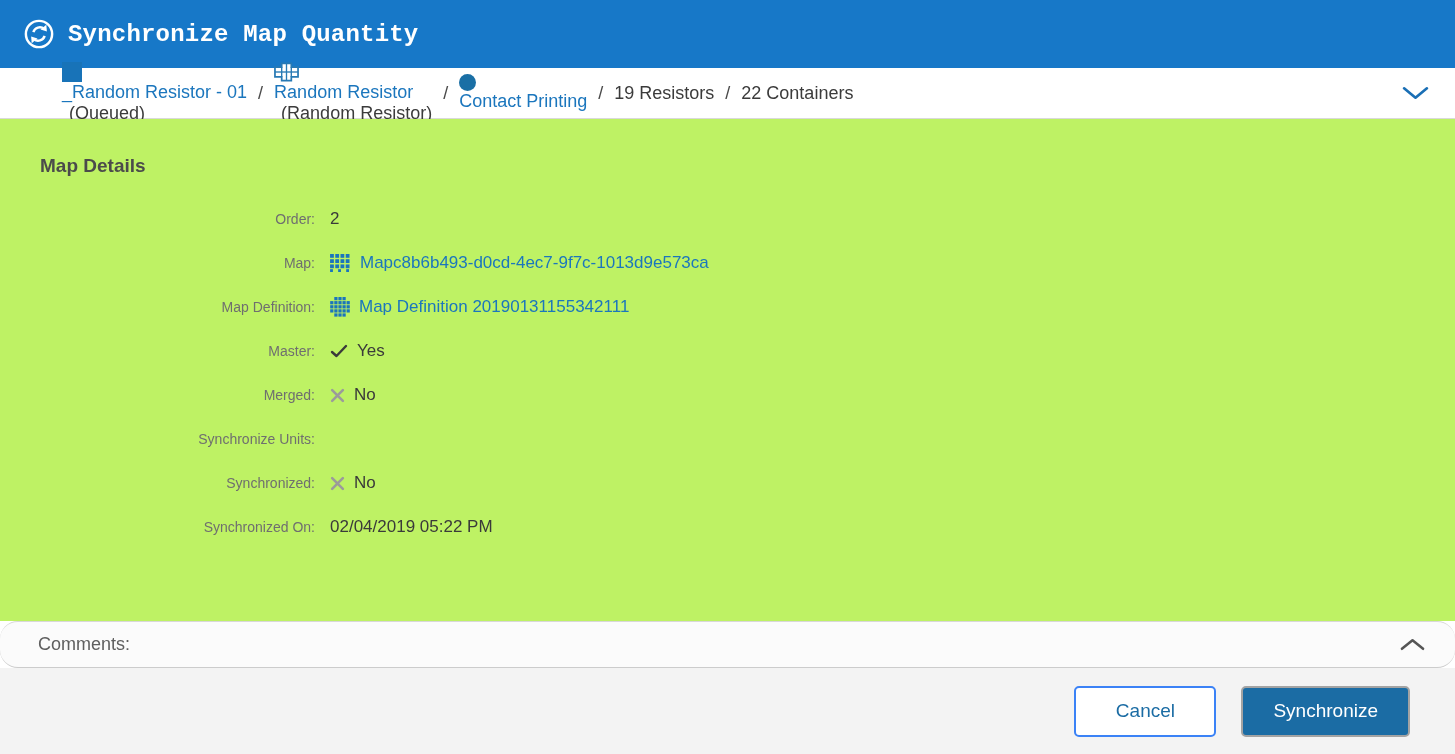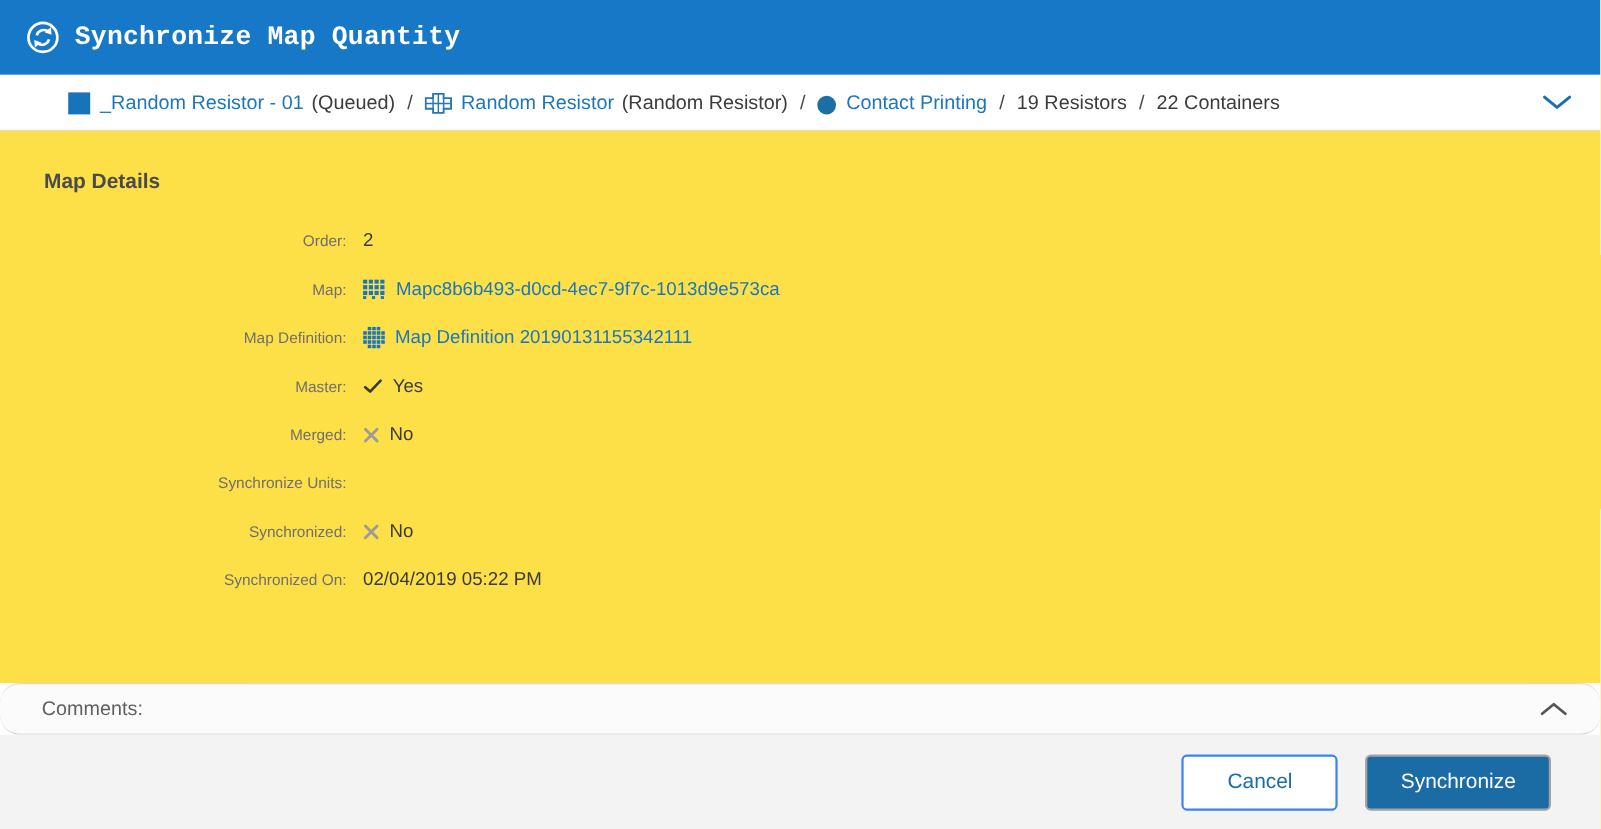--- a/index.html
+++ b/index.html
@@ -6,32 +6,32 @@
   body { font-family:"Liberation Sans", sans-serif; background:#fff; }
   .dialog { width:1455px; height:754px; display:flex; flex-direction:column; background:#fff; overflow:hidden; }
 
   
   .hdr { height:68px; background:#1778c8; display:flex; align-items:center; padding:0 24px; flex:0 0 auto;font-family:Liberation Mono, monospace; }
   .hdr-icon { width:30px; height:30px; margin-right:14px; display:flex; }
   .hdr-title { color:#fff; font-size:24px; font-weight:600; letter-spacing:.2px; }
 
   
   .crumbbar { height:51px; background:#fff; border-bottom:1px solid #d9d9d9; display:flex; align-items:center; padding:0 22px 0 62px; flex:0 0 auto; font-size:18px; color:#3b3b3b; }
-  .crumb { display:flex; align-items:flex-end; }
+  .crumb { display:flex; align-items:flex-start;flex-direction:column; }
   .crumb-link { color:#1b76bd; text-decoration:none; cursor:pointer; }
   .crumb-suffix { margin-left:7px; color:#3b3b3b; }
   .crumb-sep { margin:0 11px; color:#4a4a4a; }
   .sq-icon { width:20px; height:20px; background:#1873b8; margin-right:9px; flex:0 0 auto; }
   .circ-icon { width:17px; height:17px; background:#1a6fa5; border-radius:50%; margin-right:9px; flex:0 0 auto; }
   .die-icon { margin-right:8px; display:flex; flex:0 0 auto; }
   .crumb-spacer { flex:1; }
   .crumb-chevron { display:flex; cursor:pointer; padding:4px; }
 
   
-  .main { flex:1 1 auto; background:#fde047; padding:36px 0 0 0; }
+  .main { flex:1 1 auto; background:#bef264; padding:36px 0 0 0; }
   .section-heading { margin-left:40px; font-size:19px; font-weight:600; color:#4b4b4b; }
   .fields { margin-top:20px; }
   .field-row { display:flex; align-items:center; height:44px; }
   .field-label { width:315px; text-align:right; color:#6f6f6f; font-size:14px; flex:0 0 auto; }
   .field-value { margin-left:15px; display:flex; align-items:center; gap:9px; font-size:17px; color:#3a3a3a; }
   .field-link { color:#1b76bd; text-decoration:none; cursor:pointer; }
   .val-icon { display:flex; flex:0 0 auto; }
 
   
   .comments { height:47px; flex:0 0 auto; background:#fbfbfb; border-top:1px solid #d8d8d8; border-bottom:1px solid #cccccc; display:flex; align-items:center; padding:0 26px 0 38px;border-radius:18px; }

